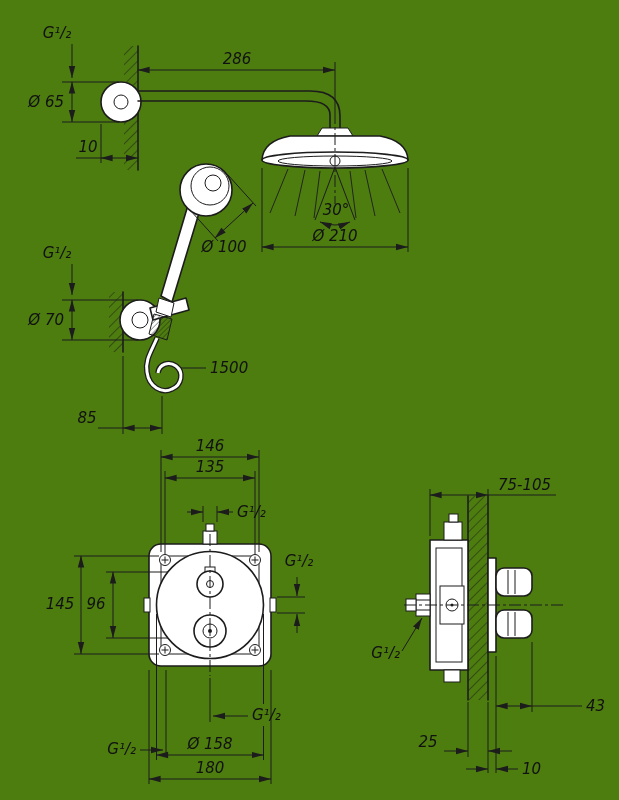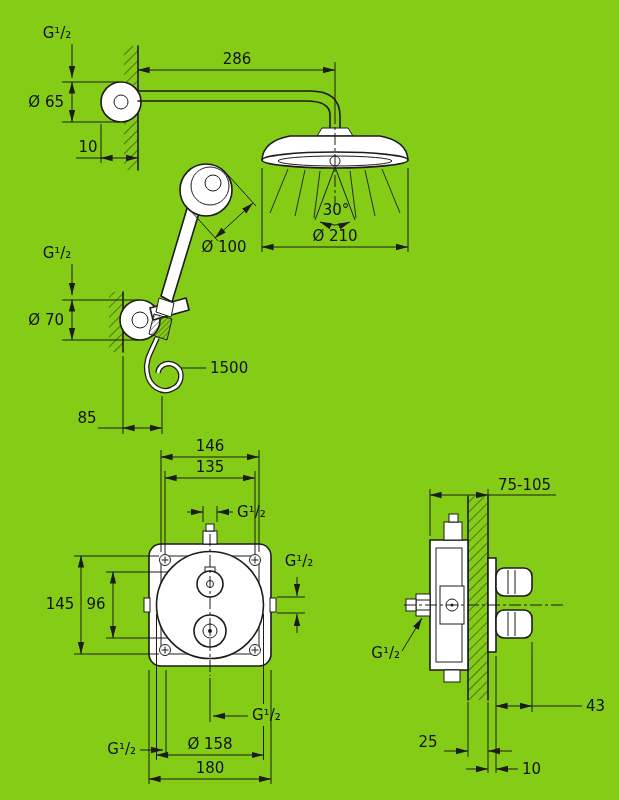--- a/index.html
+++ b/index.html
@@ -1,17 +1,17 @@
 <!DOCTYPE html>
 <html><head>
 <meta charset="utf-8">
 <style>
   html,body{margin:0;padding:0;background:#ffffff;}
-  .stage{width:619px;height:800px;background:#84cc16;position:relative;overflow:hidden;
-         font-family:"DejaVu Sans", sans-serif;}
+  .stage{width:619px;height:800px;background:#4d7c0f;position:relative;overflow:hidden;
+         font-family:"DejaVu Sans", sans-serif;font-style:italic;}
   svg{display:block}
   .lnf{fill:#ffffff;stroke:#1c1c1c;stroke-width:1.6;stroke-linejoin:round}
   .ln{fill:none;stroke:#1c1c1c;stroke-width:1.6;stroke-linejoin:round;stroke-linecap:round}
   .tn{fill:none;stroke:#1c1c1c;stroke-width:1}
   .tnf{fill:#ffffff;stroke:#1c1c1c;stroke-width:1}
   .dim{fill:none;stroke:#1c1c1c;stroke-width:1}
   .cl{fill:none;stroke:#1c1c1c;stroke-width:1;stroke-dasharray:12 3 3 3}
   .spray{fill:none;stroke:#1c1c1c;stroke-width:.9}
   .hose1{fill:none;stroke:#1c1c1c;stroke-width:5.6}
   .hose2{fill:none;stroke:#ffffff;stroke-width:3}

